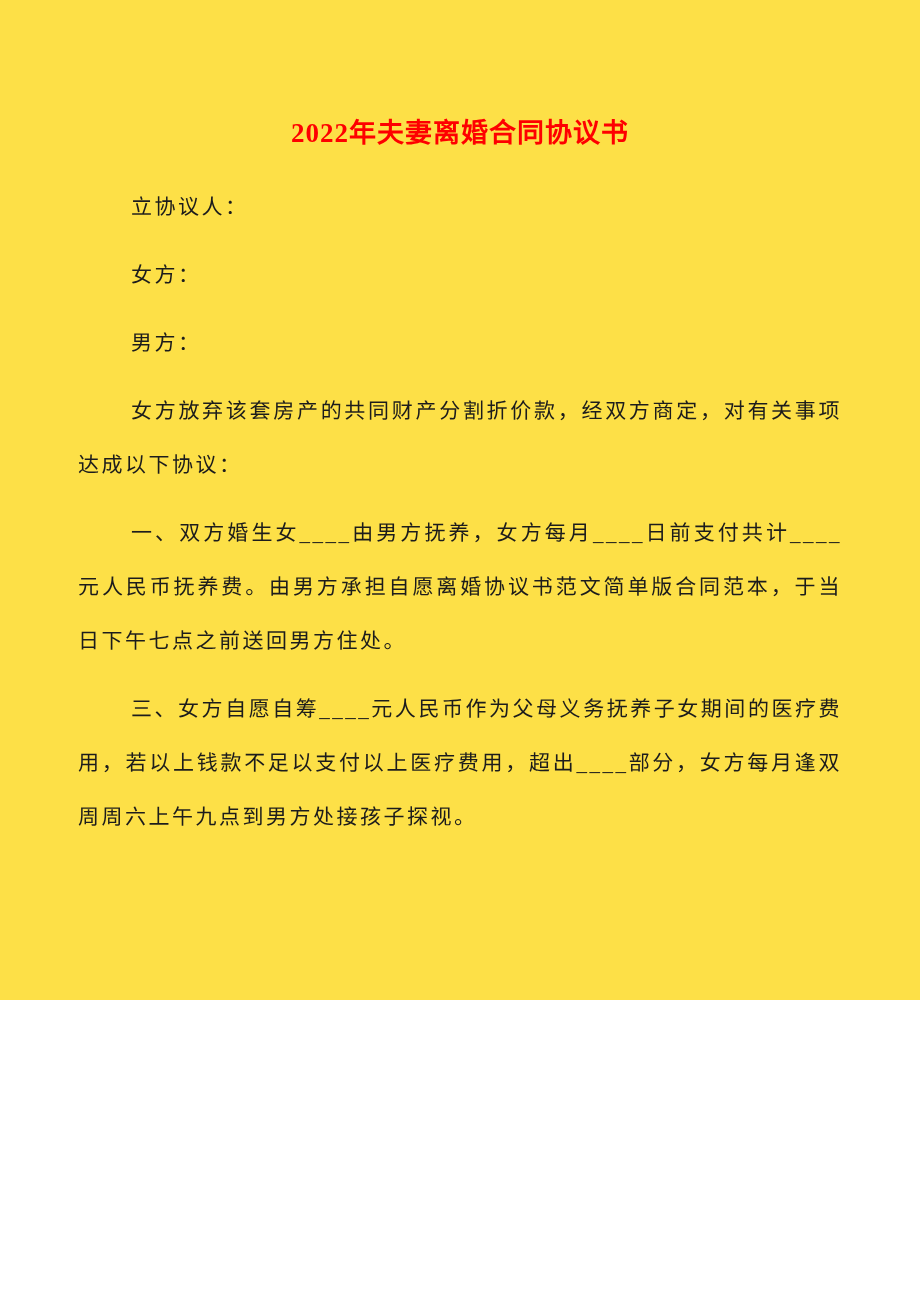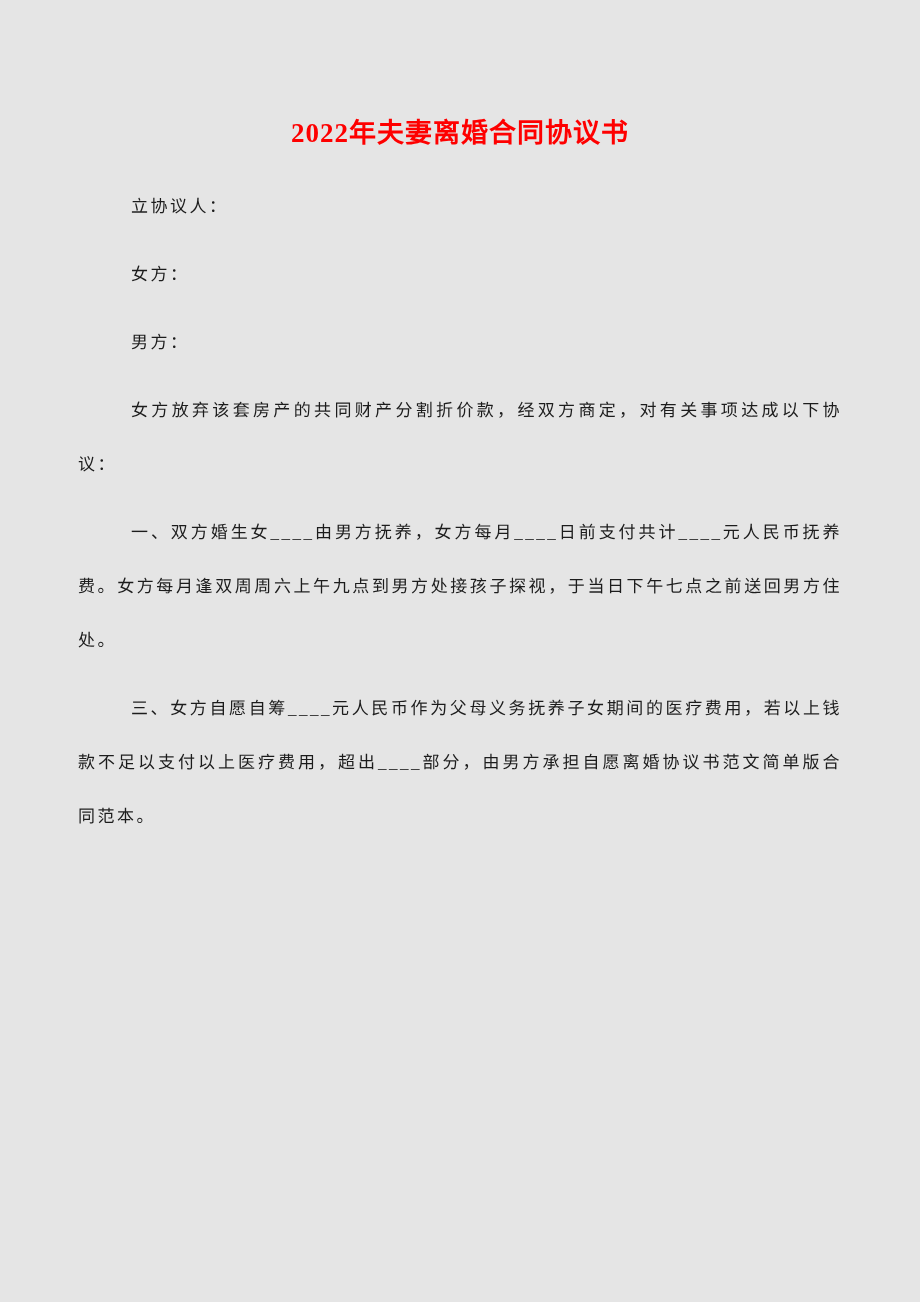--- a/index.html
+++ b/index.html
@@ -3,42 +3,42 @@
 <meta charset="utf-8">
 <style>
   html, body {
     margin: 0;
     padding: 0;
     background: #ffffff;
   }
   .page {
     position: relative;
     width: 920px;
-    height: 1302px;
+    height: 1000px;
     margin: 0 auto;
-    background: #e5e5e5;
+    background: #fde047;
     overflow: hidden;
     font-family: "Liberation Serif", "DejaVu Serif", serif;
     color: #1c1c1c;
   }
   .doc-title {
     margin: 0;
     padding-top: 111px;
     line-height: 44px;
     text-align: center;
     font-size: 27px;
     font-weight: bold;
     letter-spacing: 1px;
   }
   .doc-body {
     padding: 0 78px;
   }
   .para {
     margin: 14px 0 0 0;
-    font-size: 17px;
+    font-size: 21px;
     line-height: 54px;
     letter-spacing: 2.5px;
     text-align: justify;
     text-indent: 53px;
     word-break: break-all;
   }
   .para:first-child {
     margin-top: 25px;
   }
   .para.bold {
@@ -48,16 +48,16 @@
 </head>
 <body>
 
 <div class="page" style="color: rgb(28, 28, 28);">
   <h1 class="doc-title" style="color: rgb(254, 0, 0);">2022年夫妻离婚合同协议书</h1>
   <div class="doc-body">
       <p class="para">立协议人：</p>
       <p class="para">女方：</p>
       <p class="para">男方：</p>
       <p class="para">女方放弃该套房产的共同财产分割折价款，经双方商定，对有关事项达成以下协议：</p>
-      <p class="para">一、双方婚生女____由男方抚养，女方每月____日前支付共计____元人民币抚养费。女方每月逢双周周六上午九点到男方处接孩子探视，于当日下午七点之前送回男方住处。</p>
-      <p class="para">三、女方自愿自筹____元人民币作为父母义务抚养子女期间的医疗费用，若以上钱款不足以支付以上医疗费用，超出____部分，由男方承担自愿离婚协议书范文简单版合同范本。</p>
+      <p class="para">一、双方婚生女____由男方抚养，女方每月____日前支付共计____元人民币抚养费。由男方承担自愿离婚协议书范文简单版合同范本，于当日下午七点之前送回男方住处。</p>
+      <p class="para">三、女方自愿自筹____元人民币作为父母义务抚养子女期间的医疗费用，若以上钱款不足以支付以上医疗费用，超出____部分，女方每月逢双周周六上午九点到男方处接孩子探视。</p>
     </div>
 </div>
 
 </body></html>

